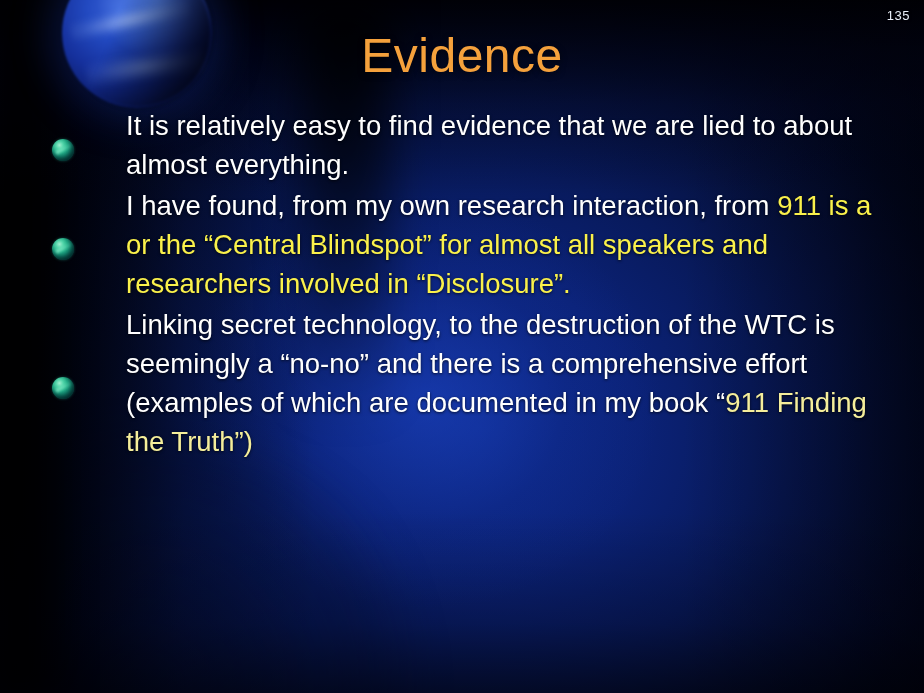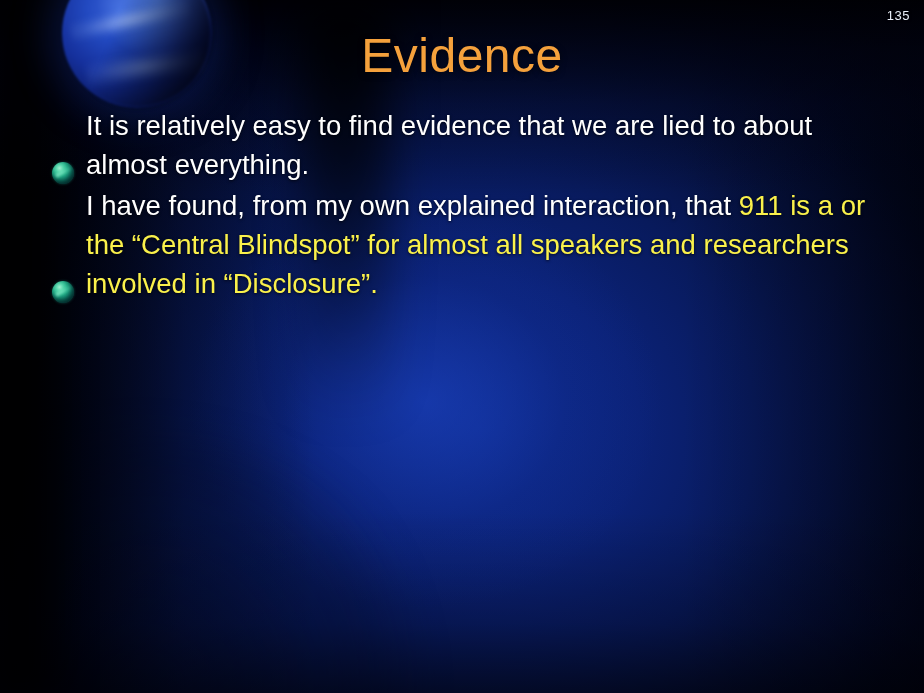--- a/index.html
+++ b/index.html
@@ -128,22 +128,23 @@
     text-shadow: 0 2px 6px rgba(0,0,0,0.55);
   }
 
   
   .content {
     position: absolute;
     left: 52px; right: 34px; top: 106px;
   }
   .bullet-row {
     display: flex;
-    align-items: flex-end;
+    align-items: center;
     margin-bottom: 2px;
+    gap: 40px;
   }
   .bullet-marker {
     flex: 0 0 auto;
     width: 22px; height: 22px;
     margin-top: 9px;
     margin-right: 12px;
     border-radius: 50%;
     background:
       radial-gradient(circle at 34% 28%, #9ff0cf 0%, #4fd4a8 18%, #23b089 36%, #128a72 56%, #0a5d58 76%, #063a3e 100%);
     box-shadow: inset -2px -3px 5px rgba(0,30,30,0.75), 0 0 3px rgba(40,200,160,0.35);
@@ -197,19 +198,25 @@
       <div class="bullet-text">
         <span>It is relatively easy to find evidence that we are lied to about almost everything.</span>
       </div>
     </div>
 
 
 
     <div class="bullet-row">
       <span class="bullet-marker"></span>
       <div class="bullet-text">
-        <span>I have found, from my own explained interaction, that </span><span class="hl-yellow">911 is a or the “Central Blindspot” for almost all speakers and researchers involved in “Disclosure”.</span>
+        <span>I have found, from my own research interaction, from </span><span class="hl-yellow">911 is a or the “Central Blindspot” for almost all speakers and researchers involved in “Disclosure”.</span>
       </div>
     </div>
 
+    <div class="bullet-row">
+      <span class="bullet-marker"></span>
+      <div class="bullet-text">
+        <span>Linking secret technology, to the destruction of the WTC is seemingly a “no-no” and there is a comprehensive effort (examples of which are documented in my book “</span><span class="hl-yellow-pale">911 Finding the Truth”)</span>
+      </div>
+    </div>
 
   </div>
 </div>
 
 </body></html>

